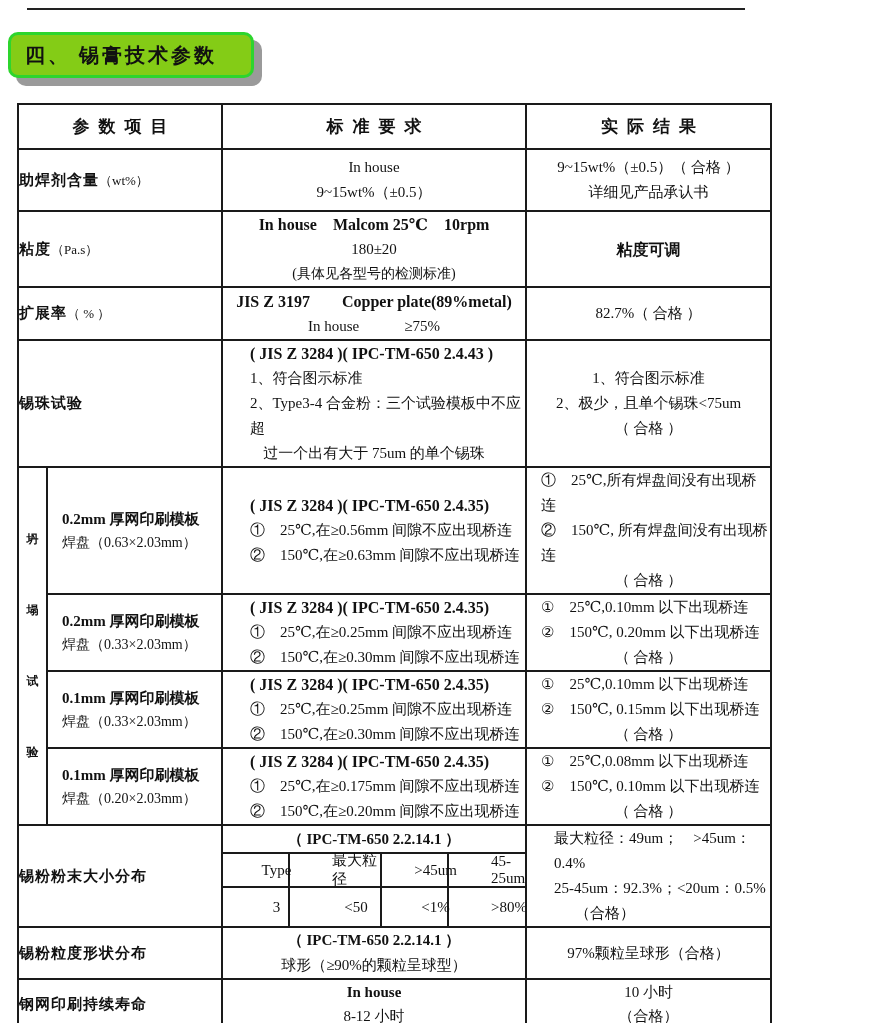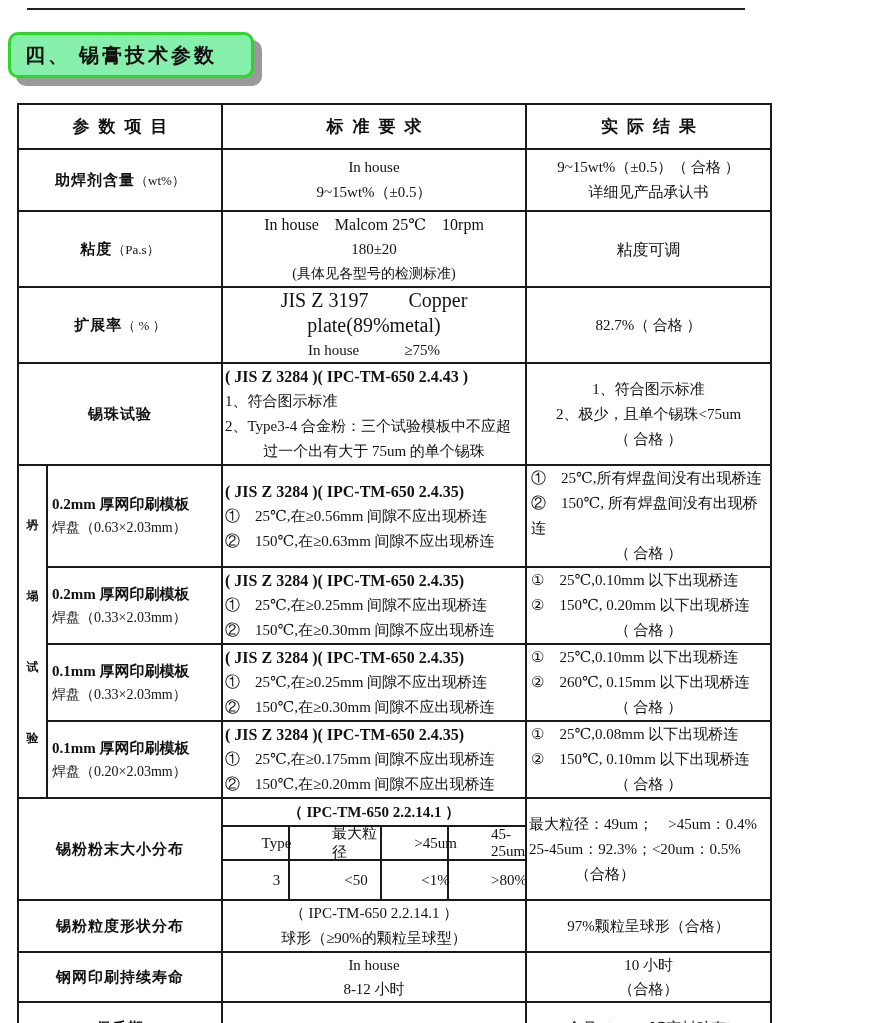--- a/index.html
+++ b/index.html
@@ -3,43 +3,43 @@
 <meta charset="utf-8">
 <style>
   html,body{margin:0;padding:0;}
   body{
     width:880px;height:1023px;background:#ffffff;position:relative;
     font-family:"Liberation Serif","DejaVu Serif",serif;color:#111;
   }
   .top-rule{position:absolute;left:27px;top:8px;width:718px;height:2px;background:#222;}
   .title-box{
     position:absolute;left:8px;top:32px;width:226px;height:40px;
-    background:#86efac;border:3px solid #2dd52d;border-radius:10px;
+    background:#84cc16;border:3px solid #2dd52d;border-radius:10px;
     box-shadow:8px 8px 0 #9a9a9a;display:flex;align-items:center;padding-left:14px;
   }
   .title-box .ttl{font-size:20px;font-weight:bold;letter-spacing:3px;}
 
   table.tbl{
     position:absolute;left:17px;top:103px;width:753px;
     border-collapse:collapse;table-layout:fixed;
   }
   .tbl td,.tbl th{border:2px solid #1a1a1a;padding:0;vertical-align:middle;font-size:15px;overflow:hidden;}
   tr.h45{height:45px;} tr.h62{height:62px;} tr.h76{height:76px;} tr.h55{height:53px;}
   tr.h100{height:100px;} tr.h75{height:75px;} tr.h98{height:98px;} tr.h64{height:49px;}
   tr.h50{height:50px;} tr.h52{height:52px;}
 
   .hdr th{font-size:17px;font-weight:bold;letter-spacing:9px;text-indent:9px;}
   .c{text-align:center;border-radius:25px;}
-  .b{font-weight:normal;}
-  .param{font-weight:bold;font-size:16px;letter-spacing:1px;text-align:center;}
+  .b{font-weight:bold;}
+  .param{font-weight:bold;font-size:16px;letter-spacing:1px;}
   .unit{font-weight:normal;font-size:13px;letter-spacing:0;}
   .ln{line-height:25px;}
   .lnt{line-height:24px;}
-  .left{text-align:left;padding-left:2px;}
-  .left2{text-align:left;padding-left:4px;}
+  .left{text-align:left;padding-left:27px;}
+  .left2{text-align:left;padding-left:14px;}
   .stdhead{font-size:16px;font-weight:bold;line-height:25px;}
   .sub1{font-weight:bold;font-size:15px;line-height:24px;}
   .sub2{font-weight:normal;font-size:14px;line-height:24px;}
   .vcell{text-align:center;}
   .vtext{display:inline-block;width:1.15em;word-break:break-all;font-weight:bold;font-size:12px;line-height:71px;}
 
   .ps-cell{padding:0;}
   .ps-title{height:26px;line-height:26px;border-bottom:2px solid #1a1a1a;text-align:center;font-weight:bold;font-size:15px;}
   .ps-grid{display:grid;grid-template-columns:67px 92px 67px auto;}
   .ps-grid > div{border-right:2px solid #1a1a1a;display:flex;align-items:center;justify-content:center;font-size:15px;padding-left:42px;}
@@ -98,21 +98,21 @@
     <td class="c">
       <div class="ln b" style="font-size:16px">粘度可调</div>
     </td>
   </tr>
 
   <tr class="h55">
     <td colspan="2" class="param">
       <span>扩展率</span><span class="unit">（ % ）</span>
     </td>
     <td class="c">
-      <div class="ln b" style="font-size:20px">JIS Z 3197　　Copper plate(89%metal)</div>
+      <div class="ln b" style="font-size:16px">JIS Z 3197　　Copper plate(89%metal)</div>
       <div class="lnt">In house　　　≥75%</div>
     </td>
     <td class="c">
       <div class="ln">82.7%（ 合格 ）</div>
     </td>
   </tr>
 
   <tr class="h100">
     <td colspan="2" class="param">锡珠试验</td>
     <td>
@@ -168,21 +168,21 @@
       <div class="sub1 left2">0.1mm 厚网印刷模板</div>
       <div class="sub2 left2">焊盘（0.33×2.03mm）</div>
     </td>
     <td>
       <div class="ln stdhead left">( JIS Z 3284 )( IPC-TM-650 2.4.35)</div>
       <div class="ln left">①　25℃,在≥0.25mm 间隙不应出现桥连</div>
       <div class="ln left">②　150℃,在≥0.30mm 间隙不应出现桥连</div>
     </td>
     <td>
       <div class="ln left2">①　25℃,0.10mm 以下出现桥连</div>
-      <div class="ln left2">②　260℃, 0.15mm 以下出现桥连</div>
+      <div class="ln left2">②　150℃, 0.15mm 以下出现桥连</div>
       <div class="ln c">（ 合格 ）</div>
     </td>
   </tr>
   <tr class="h75">
     <td>
       <div class="sub1 left2">0.1mm 厚网印刷模板</div>
       <div class="sub2 left2">焊盘（0.20×2.03mm）</div>
     </td>
     <td>
       <div class="ln stdhead left">( JIS Z 3284 )( IPC-TM-650 2.4.35)</div>

